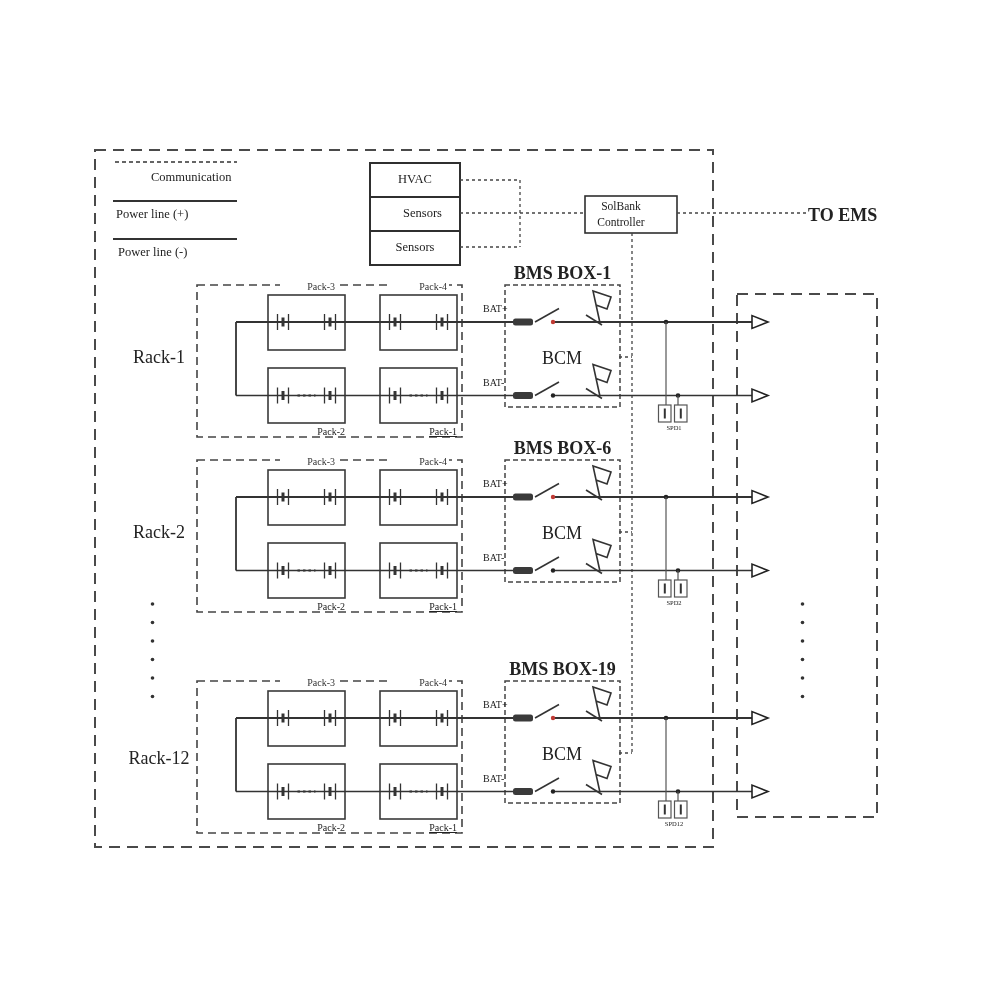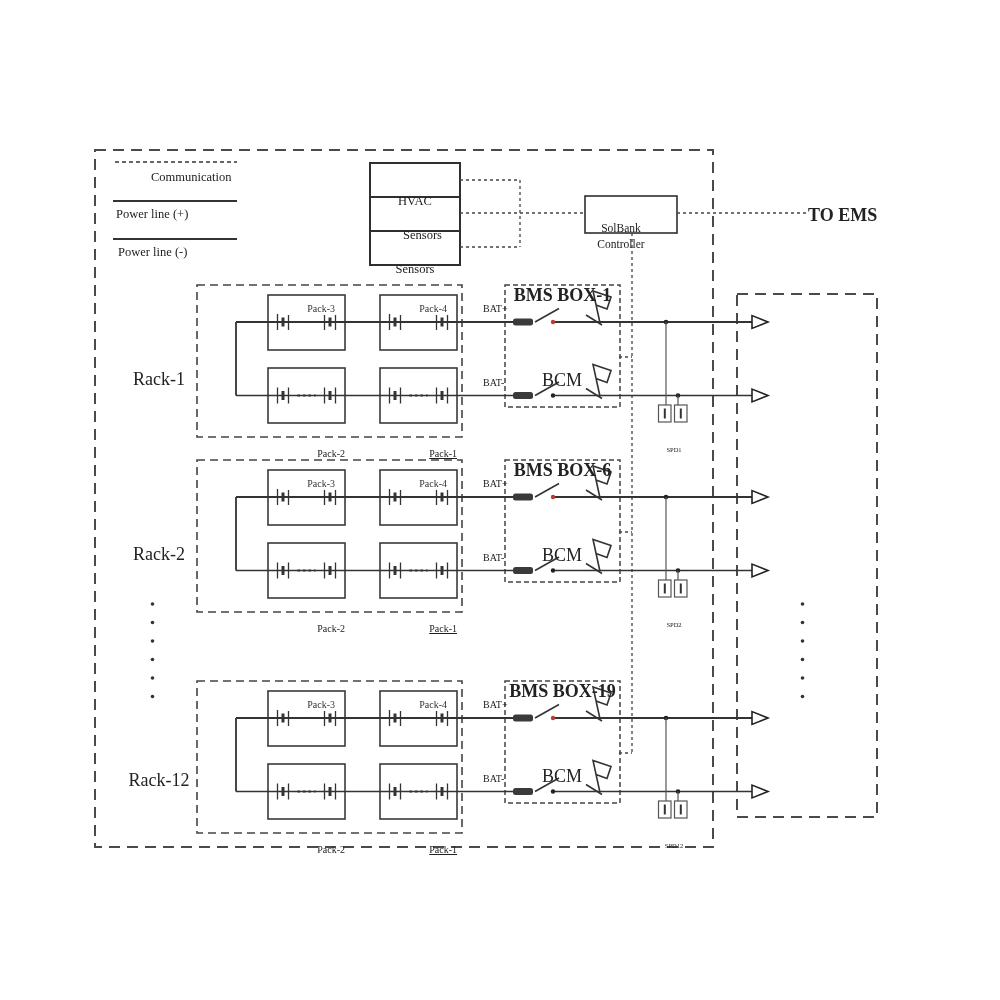--- a/index.html
+++ b/index.html
@@ -2,21 +2,21 @@
 <html><head>
 <meta charset="utf-8">
 <style>
   html,body{margin:0;padding:0;background:#ffffff;}
   .canvas{
     position:relative;width:1000px;height:1000px;background:#ffffff;overflow:hidden;
     font-family:"Liberation Serif","DejaVu Serif",serif;color:#222;
   }
   svg{position:absolute;left:0;top:0;}
   .lbl{position:absolute;white-space:pre;line-height:1.15;color:#222;}
-  .c{text-align:center;margin-top:22px;}
+  .c{text-align:center;}
   .fs6{font-size:6.5px;letter-spacing:0;}
   .fs7{font-size:10px;text-align:right;}
   .fs11{font-size:11.5px;}
   .fs12{font-size:12.5px;}
   .fs13{font-size:18px;}
   .b{font-weight:600;}
   .packlbl{background:#fff;padding:0 2px;color:#333;}
   .ul{text-decoration:underline;}
   .ctrl{line-height:1.35;}
 </style>

